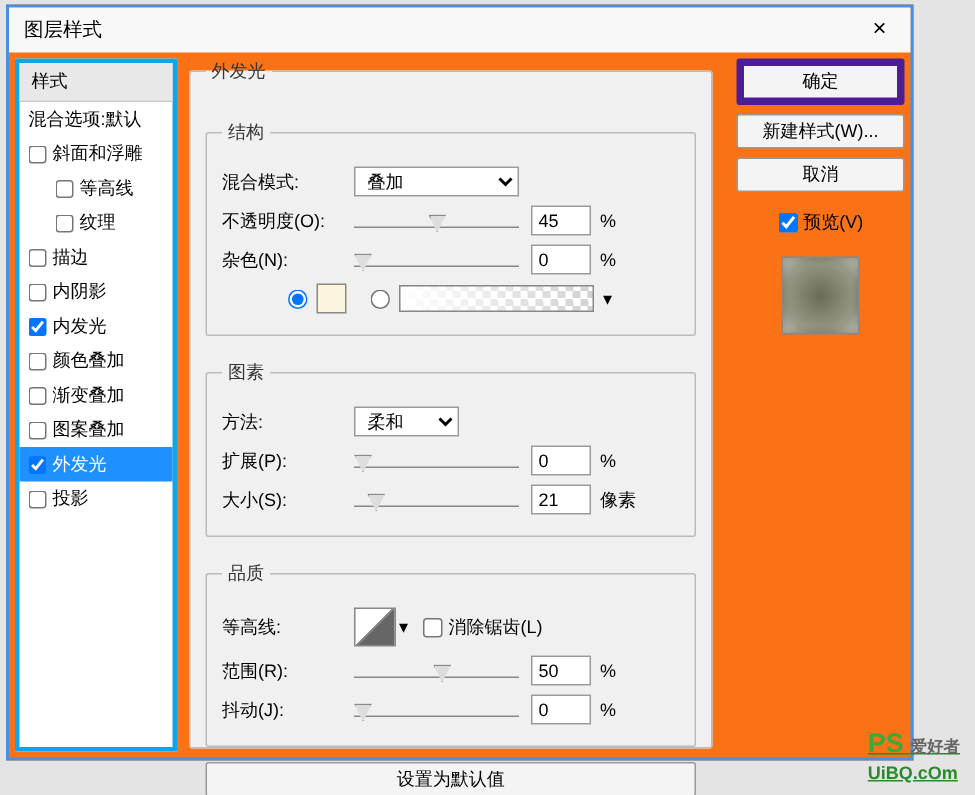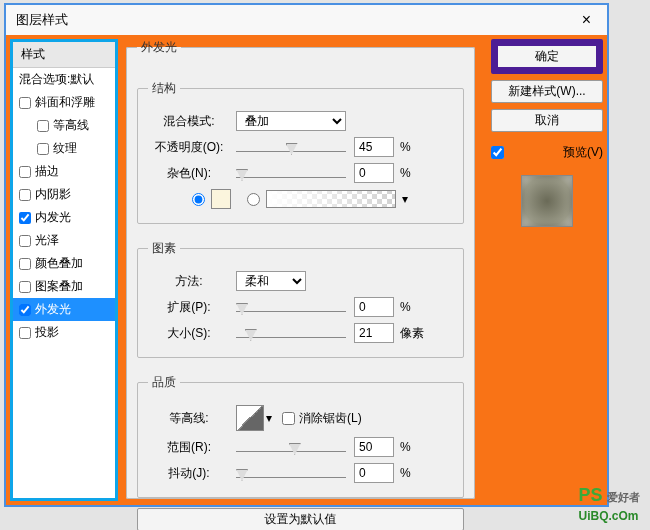--- a/index.html
+++ b/index.html
@@ -15,40 +15,40 @@
 .style-row { padding: 3px 6px; display: flex; align-items: center; gap: 4px; }
 .style-row.selected { background: #1e90ff; color: #fff; }
 .style-row input[type=checkbox] { width: 12px; height: 12px; }
 .style-row.indent { padding-left: 24px; }
 .main { flex: 1; padding: 0 8px; }
 fieldset { border: 1px solid #bbb; border-radius: 2px; padding: 8px 10px; background: #f0f0f0; }
 fieldset.outerfs { height: 460px; }
 fieldset legend { padding: 0 4px; color: #333; }
 .inner-fs { margin-top: 16px; }
 .row { display: flex; align-items: center; margin: 6px 0; }
-.lbl { width: 88px; text-align: center; padding-right: 6px; }
+.lbl { width: 88px; text-align: left; padding-right: 6px; }
 select, input[type=text] { border: 1px solid #999; background: #fff; height: 20px; padding: 1px 4px; }
 select { width: 110px; }
 .slider { width: 110px; height: 18px; position: relative; display: inline-block; }
 .slider:before { content:""; position:absolute; top:13px; left:0; right:0; height:1px; background:#888; }
 .slider .thumb { position:absolute; top:5px; width:12px; height:12px; background:#ddd; border:1px solid #888; clip-path: polygon(0 0,100% 0,50% 100%); }
 .numbox { width: 40px; text-align: left; margin-left: 8px; }
 .unit { margin-left: 6px; }
 .radio-row { display:flex; align-items:center; gap:6px; margin-left: 44px; }
 .swatch { width:20px; height:20px; border:1px solid #888; background:#fbf5dd; display:inline-block; }
 .gradient { width:130px; height:18px; border:1px solid #888; background: linear-gradient(to right, rgba(255,255,255,1), rgba(255,255,255,0.1)), repeating-conic-gradient(#ccc 0 25%, #fff 0 50%) 0/10px 10px; display:inline-block; }
 .contour { width:28px; height:26px; border:1px solid #888; background: linear-gradient(135deg,#fff 0 48%, #888 48% 52%, #666 52% 100%); display:inline-block; }
 .btnrow { display:flex; gap:16px; justify-content:center; margin-top:10px;flex-direction:column; }
 .btn { border:1px solid #999; background:#f4f4f4; padding:2px 12px; min-width:96px; text-align:center; cursor:pointer; border-radius:2px; }
 .rightcol { width: 120px; padding-left: 8px; display:flex; flex-direction:column; gap:6px; align-items:stretch; }
 .rightcol .btn { min-width: 0; width:100%; }
-.rightcol .btn.primary { border:7px solid #4c1d95; }
-.preview-row { display:flex; align-items:center; gap:4px; margin-top:6px; justify-content:space-between; }
+.rightcol .btn.primary { border:5px solid #4c1d95; }
+.preview-row { display:flex; align-items:center; gap:4px; margin-top:6px; justify-content:center; }
 .preview-box { width:52px; height:52px; border:1px solid #888; background: radial-gradient(circle at center, #6a6a57 0%, #9a9a88 70%, #c8c8bf 100%); margin:8px auto 0; box-shadow: inset 0 0 6px rgba(0,0,0,.3); }
-.watermark { position:absolute; bottom:6px; right:10px; font-family: Arial; font-weight:bold; font-size:16px; color:#2a8a2a; } .watermark .ps { color:#3aaa3a; font-size:18px; }
+.watermark { position:absolute; bottom:6px; right:10px; font-family: Arial; font-weight:bold; font-size:16px; color:#2a8a2a;text-decoration:underline; } .watermark .ps { color:#3aaa3a; font-size:18px; }
 </style>
 </head>
 <body>
 
 <div class="outer">
   <div class="titlebar">
     <span class="title">图层样式</span>
     <span class="close-icon">×</span>
   </div>
   <div class="content">
@@ -77,25 +77,25 @@
         <div class="style-row">
             <input type="checkbox" style="">
             <span>内阴影</span>
           </div>
         <div class="style-row">
             <input type="checkbox" checked="" style="">
             <span>内发光</span>
           </div>
         <div class="style-row">
             <input type="checkbox" style="">
-            <span>光泽</span>
-          </div>
-        <div class="style-row">
-            <input type="checkbox" style="">
             <span>颜色叠加</span>
+          </div>
+        <div class="style-row">
+            <input type="checkbox" style="">
+            <span>渐变叠加</span>
           </div>
         <div class="style-row">
             <input type="checkbox" style="">
             <span>图案叠加</span>
           </div>
         <div class="style-row selected">
             <input type="checkbox" checked="" style="">
             <span>外发光</span>
           </div>
         <div class="style-row">

